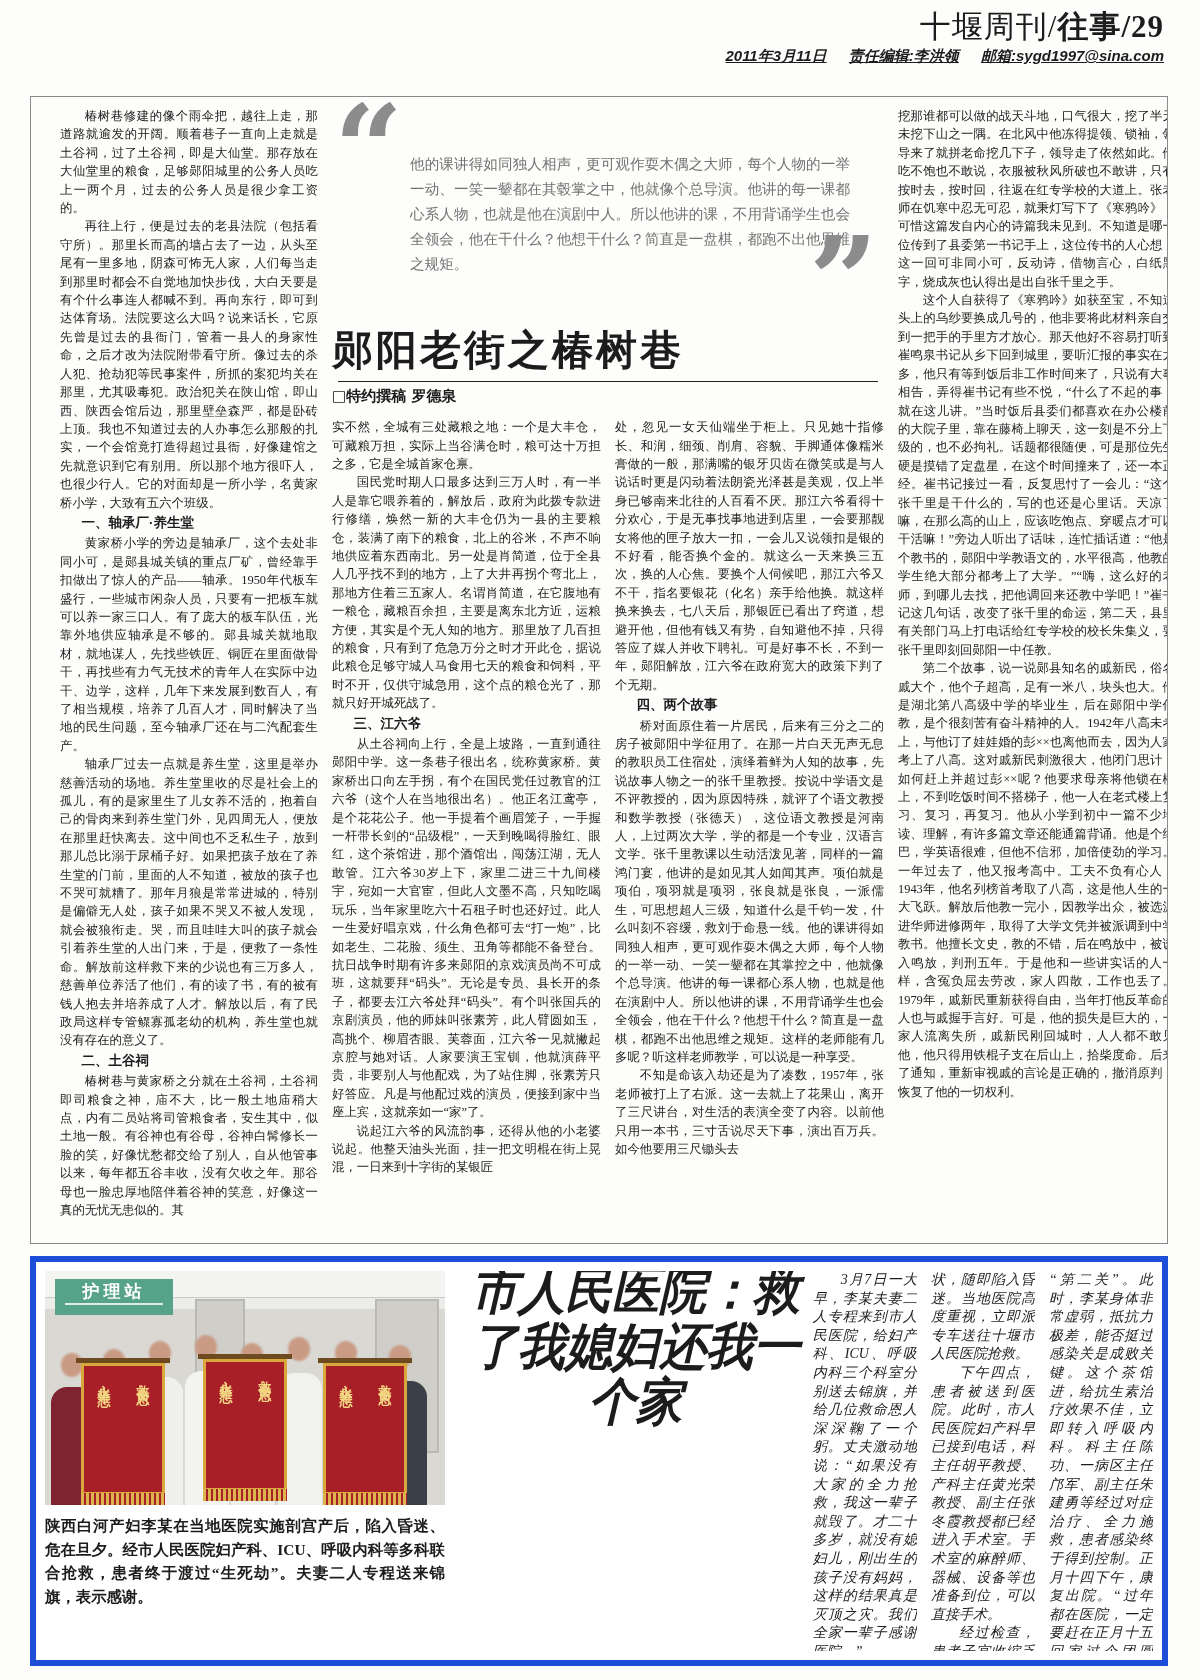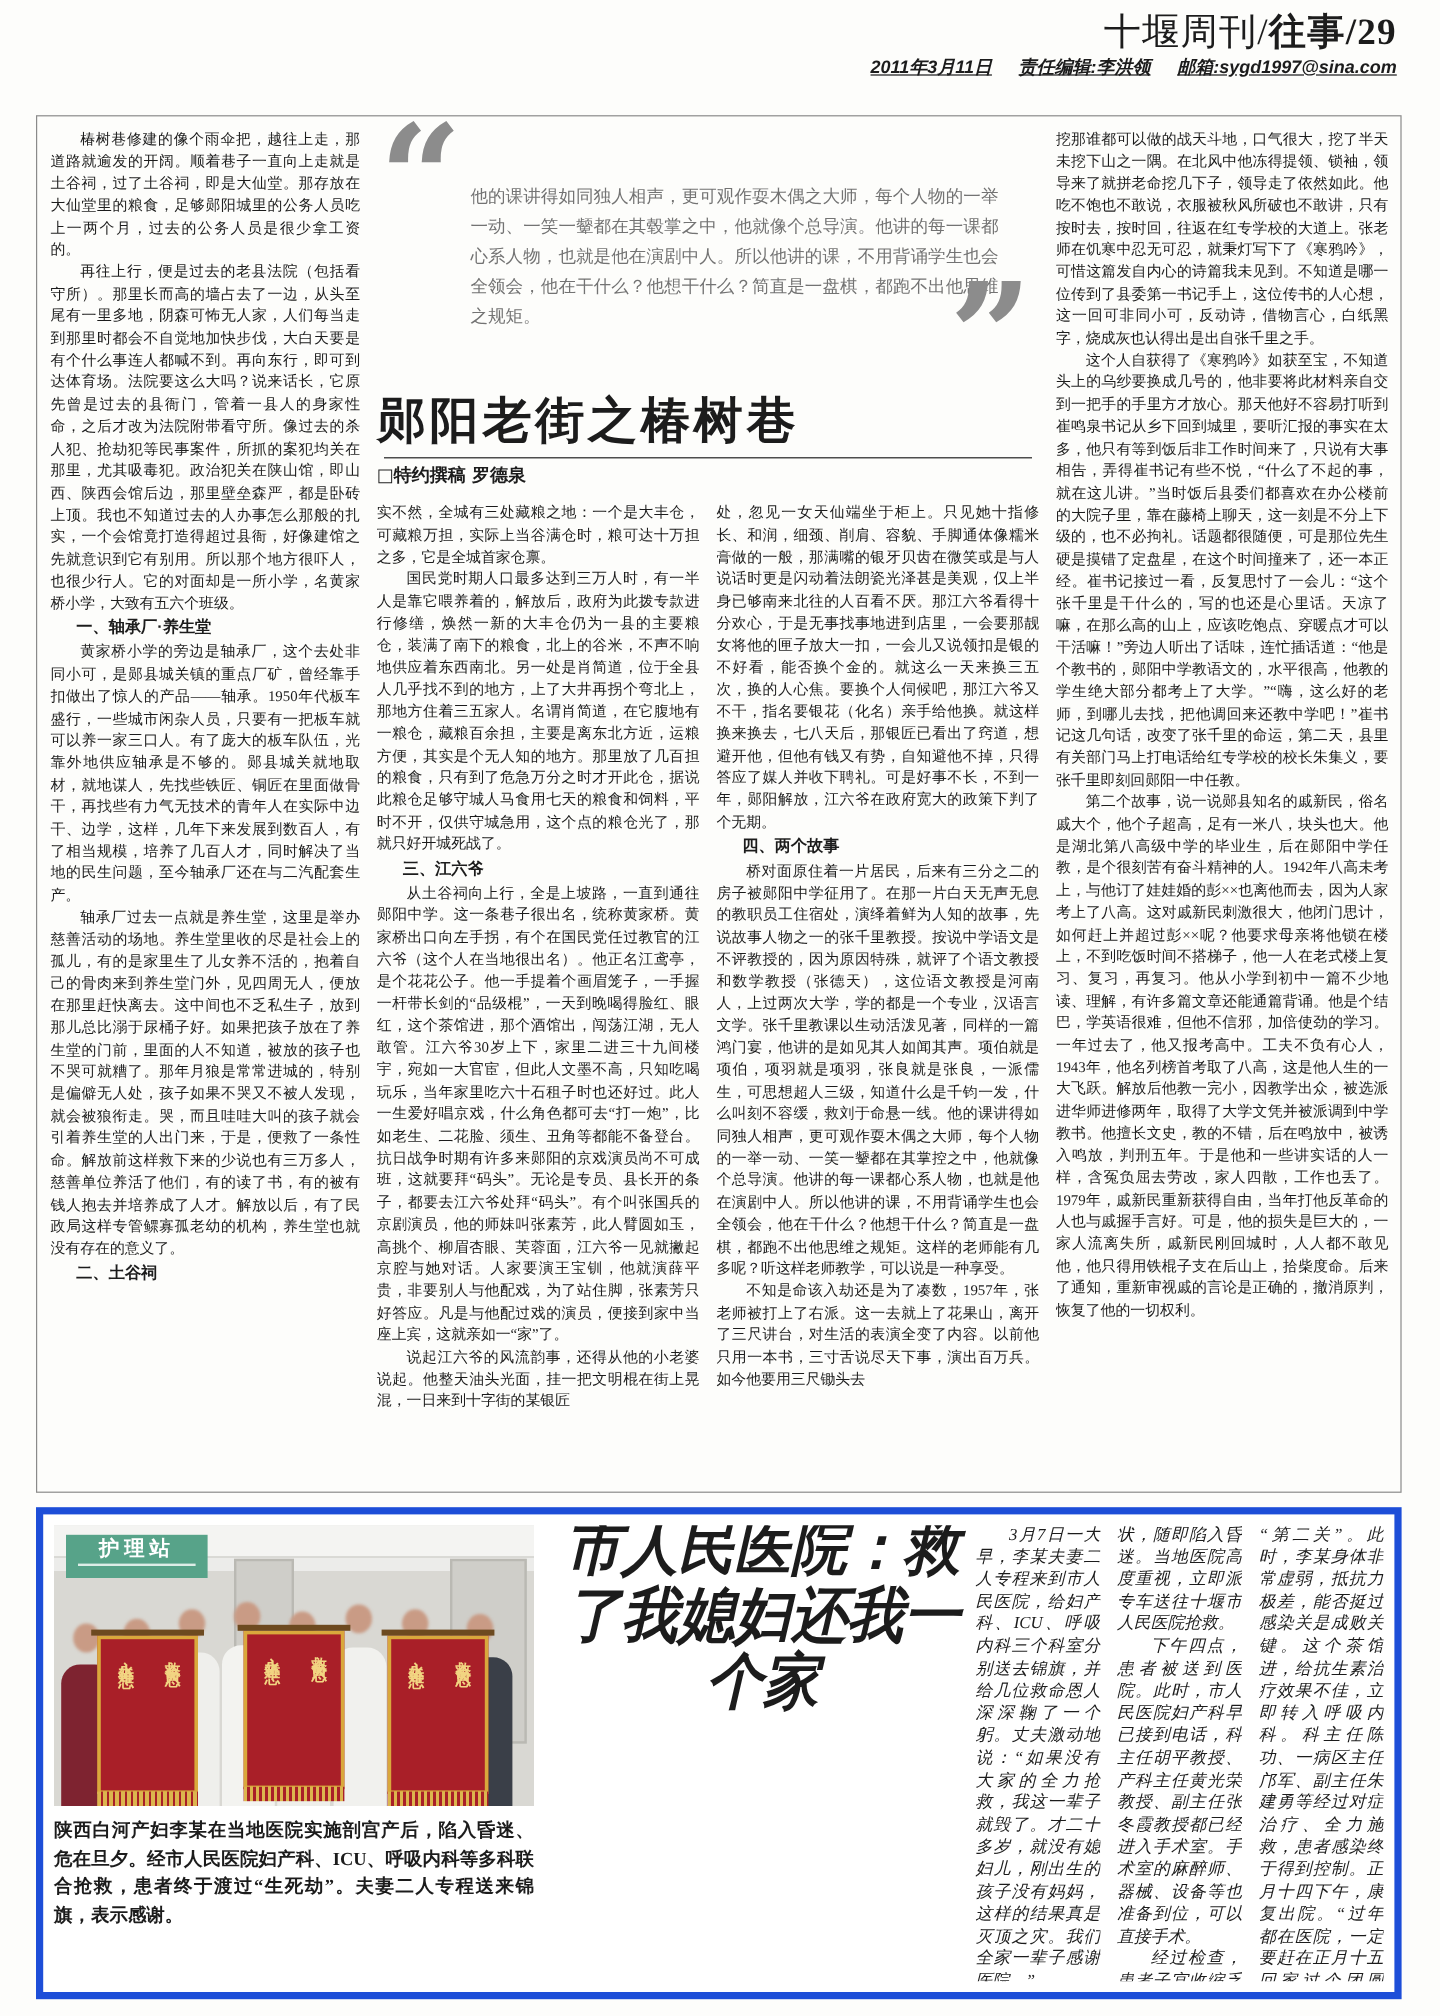--- a/index.html
+++ b/index.html
@@ -10,21 +10,21 @@
   }
   
   .masthead{position:absolute;top:6px;right:36px;font-size:31px;letter-spacing:1px;white-space:nowrap;}
   .masthead .mh-b{font-weight:bold;}
   .masthead .mh-i{font-weight:bold;}
   .dateline{position:absolute;top:47px;right:36px;font-size:15px;font-weight:bold;font-style:italic;white-space:nowrap;
     font-family:"Liberation Sans","DejaVu Sans",sans-serif;}
   .dateline span{margin-left:18px;text-decoration:underline;}
   
   .main-box{position:absolute;left:30px;top:96px;width:1138px;height:1148px;border:1px solid #8a8a8a;
-    box-sizing:border-box;padding:10px 11px;display:flex;gap:14px;overflow:hidden;}
+    box-sizing:border-box;padding:10px 29px;display:flex;gap:14px;overflow:hidden;}
   .col{font-size:12.4px;line-height:18.4px;text-align:justify;overflow:hidden;}
   .col-1{width:258px;flex:0 0 258px;}
   .col-4{width:277px;flex:0 0 277px;}
   .center{width:552px;flex:0 0 552px;display:flex;flex-direction:column;}
   .para{text-indent:2em;}
   .para.ni{text-indent:0;}
   .subhead{font-weight:bold;font-family:"Liberation Sans","DejaVu Sans",sans-serif;
     font-size:13.5px;text-indent:1.6em;margin:2px 0;}
   
   .quote-box{position:relative;height:208px;flex:0 0 208px;}
@@ -84,20 +84,21 @@
 </div>
 
 <div class="main-box">
   <div class="col col-1">
       <div class="para">椿树巷修建的像个雨伞把，越往上走，那道路就逾发的开阔。顺着巷子一直向上走就是土谷祠，过了土谷祠，即是大仙堂。那存放在大仙堂里的粮食，足够郧阳城里的公务人员吃上一两个月，过去的公务人员是很少拿工资的。</div>
       <div class="para">再往上行，便是过去的老县法院（包括看守所）。那里长而高的墙占去了一边，从头至尾有一里多地，阴森可怖无人家，人们每当走到那里时都会不自觉地加快步伐，大白天要是有个什么事连人都喊不到。再向东行，即可到达体育场。法院要这么大吗？说来话长，它原先曾是过去的县衙门，管着一县人的身家性命，之后才改为法院附带看守所。像过去的杀人犯、抢劫犯等民事案件，所抓的案犯均关在那里，尤其吸毒犯。政治犯关在陕山馆，即山西、陕西会馆后边，那里壁垒森严，都是卧砖上顶。我也不知道过去的人办事怎么那般的扎实，一个会馆竟打造得超过县衙，好像建馆之先就意识到它有别用。所以那个地方很吓人，也很少行人。它的对面却是一所小学，名黄家桥小学，大致有五六个班级。</div>
       <div class="subhead">一、轴承厂·养生堂</div>
       <div class="para">黄家桥小学的旁边是轴承厂，这个去处非同小可，是郧县城关镇的重点厂矿，曾经靠手扣做出了惊人的产品——轴承。1950年代板车盛行，一些城市闲杂人员，只要有一把板车就可以养一家三口人。有了庞大的板车队伍，光靠外地供应轴承是不够的。郧县城关就地取材，就地谋人，先找些铁匠、铜匠在里面做骨干，再找些有力气无技术的青年人在实际中边干、边学，这样，几年下来发展到数百人，有了相当规模，培养了几百人才，同时解决了当地的民生问题，至今轴承厂还在与二汽配套生产。</div>
       <div class="para">轴承厂过去一点就是养生堂，这里是举办慈善活动的场地。养生堂里收的尽是社会上的孤儿，有的是家里生了儿女养不活的，抱着自己的骨肉来到养生堂门外，见四周无人，便放在那里赶快离去。这中间也不乏私生子，放到那儿总比溺于尿桶子好。如果把孩子放在了养生堂的门前，里面的人不知道，被放的孩子也不哭可就糟了。那年月狼是常常进城的，特别是偏僻无人处，孩子如果不哭又不被人发现，就会被狼衔走。哭，而且哇哇大叫的孩子就会引着养生堂的人出门来，于是，便救了一条性命。解放前这样救下来的少说也有三万多人，慈善单位养活了他们，有的读了书，有的被有钱人抱去并培养成了人才。解放以后，有了民政局这样专管鳏寡孤老幼的机构，养生堂也就没有存在的意义了。</div>
       <div class="subhead">二、土谷祠</div>
+      <div class="para">椿树巷与黄家桥之分就在土谷祠，土谷祠即司粮食之神，庙不大，比一般土地庙稍大点，内有二员站将司管粮食者，安生其中，似土地一般。有谷神也有谷母，谷神白髯修长一脸的笑，好像忧愁都交给了别人，自从他管事以来，每年都五谷丰收，没有欠收之年。那谷母也一脸忠厚地陪伴着谷神的笑意，好像这一真的无忧无患似的。其</div>
     </div>
 
   <div class="center">
     <div class="quote-box">
       <span class="open-quote">“</span>
       <div class="quote-text">他的课讲得如同独人相声，更可观作耍木偶之大师，每个人物的一举一动、一笑一颦都在其毂掌之中，他就像个总导演。他讲的每一课都心系人物，也就是他在演剧中人。所以他讲的课，不用背诵学生也会全领会，他在干什么？他想干什么？简直是一盘棋，都跑不出他思维之规矩。</div>
       <span class="close-quote">”</span>
     </div>
     <div class="title-block">
       <div class="article-title">郧阳老街之椿树巷</div>

